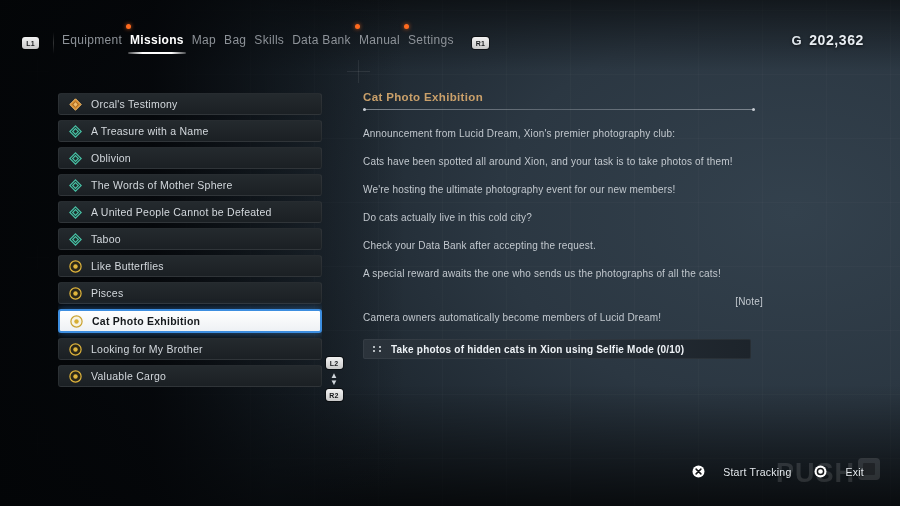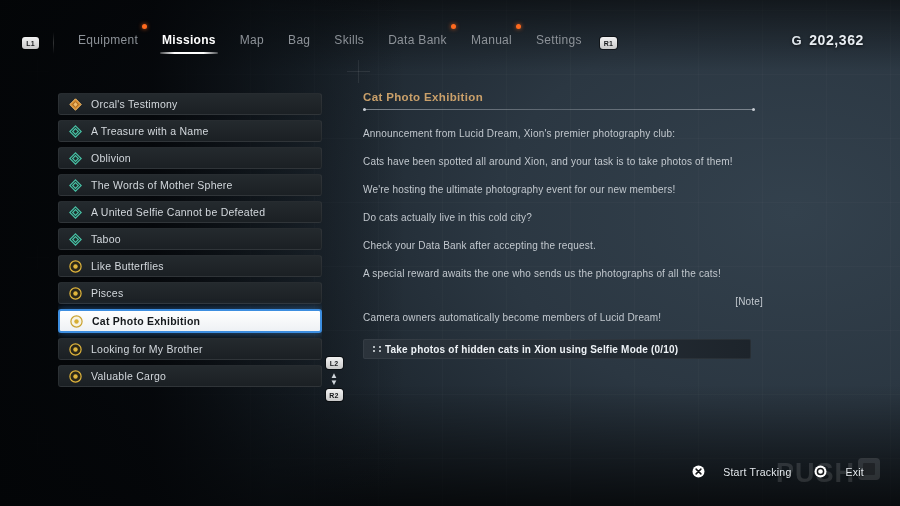--- a/index.html
+++ b/index.html
@@ -65,21 +65,21 @@
   #r1-btn { margin-left:18px; }
   .nav-sep {
     width:1px; height:22px; margin:0 0 0 14px;
     background:linear-gradient(180deg, rgba(255,255,255,0), rgba(255,255,255,.18), rgba(255,255,255,0));
   }
   .tab {
     position:relative;
     color:#8d9298; font-size:12px;
     letter-spacing:.3px;
     padding:0 0 7px 0;
-    margin-left:24px;
+    margin-left:8px;
     cursor:pointer;
     white-space:nowrap;
   }
   .tab:first-of-type { margin-left:22px; }
   .tab.active { color:#ffffff; font-weight:bold; }
   .tab.active::after {
     content:""; position:absolute; left:-2px; right:-2px; bottom:0; height:2px;
     background:linear-gradient(90deg, rgba(255,255,255,.25), #ffffff 25%, #ffffff 75%, rgba(255,255,255,.25));
     border-radius:1px;
   }
@@ -158,21 +158,21 @@
   #detail-body { margin-top:17px; }
   .para {
     color:#c2c8ce; font-size:10px; line-height:14px;
     letter-spacing:.18px; margin-bottom:14px;
   }
   .para.tight { margin-bottom:2px;text-align:right; }
 
   #objective {
     margin-top:8px;
     width:388px; height:20px;
-    display:flex; align-items:center; gap:3px;
+    display:flex; align-items:center; gap:9px;
     padding-left:10px;
     border-radius:2px;
     background:linear-gradient(90deg, #2b333b 0%, #252d35 55%, #1d242b 100%);
     box-shadow:inset 0 0 0 1px rgba(255,255,255,.05);
   }
   #objective .handle {
     display:grid; grid-template-columns:3px 3px; gap:2px 3px;
     flex:0 0 auto;
   }
   #objective .handle i {
@@ -316,21 +316,21 @@
       <span class="label">The Words of Mother Sphere</span>
     </div>
 
     <div class="mission-row">
       <span class="mico">
         <svg viewBox="0 0 13 13">
             <polygon points="6.5,.8 12.2,6.5 6.5,12.2 .8,6.5" fill="#1d2d2b" stroke="#49c4a8" stroke-width="1.1"></polygon>
             <polygon points="6.5,3.6 9.4,6.5 6.5,9.4 3.6,6.5" fill="none" stroke="#49c4a8" stroke-width="1.1"></polygon>
           </svg>
       </span>
-      <span class="label">A United Selfie Cannot be Defeated</span>
+      <span class="label">A United People Cannot be Defeated</span>
     </div>
 
     <div class="mission-row">
       <span class="mico">
         <svg viewBox="0 0 13 13">
             <polygon points="6.5,.8 12.2,6.5 6.5,12.2 .8,6.5" fill="#1d2d2b" stroke="#49c4a8" stroke-width="1.1"></polygon>
             <polygon points="6.5,3.6 9.4,6.5 6.5,9.4 3.6,6.5" fill="none" stroke="#49c4a8" stroke-width="1.1"></polygon>
           </svg>
       </span>
       <span class="label">Taboo</span>

